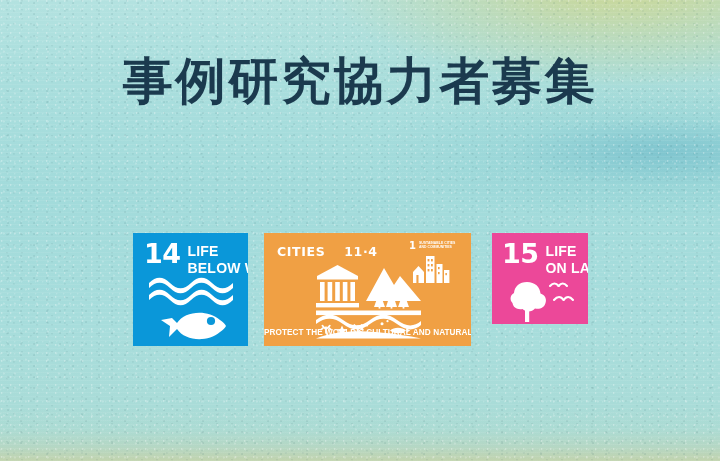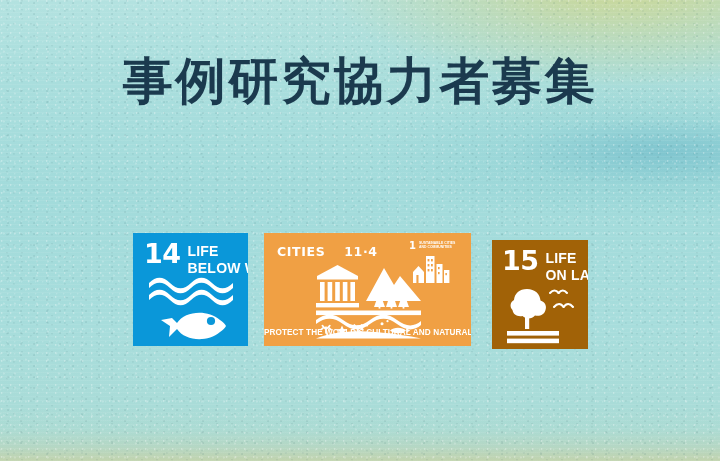--- a/index.html
+++ b/index.html
@@ -116,22 +116,22 @@
 
   .sdg14 {
     left: 133px; top: 233px; width: 115px; height: 113px;
     background: #0A97D9;
   }
   .sdg11 {
     left: 264px; top: 233px; width: 207px; height: 113px;
     background: #F0A044;
   }
   .sdg15 {
-    left: 492px; top: 240px; width: 96px; height: 109px;
-    background: #a16207;
+    left: 492px; top: 233px; width: 96px; height: 91px;
+    background: #ec4899;
   }
 
   
   .goal-head {
     position: absolute;
     display: flex;
     align-items: flex-start;
     color: #ffffff;
   }
   .sdg14 .goal-head { left: 11px; top: 9px; }

